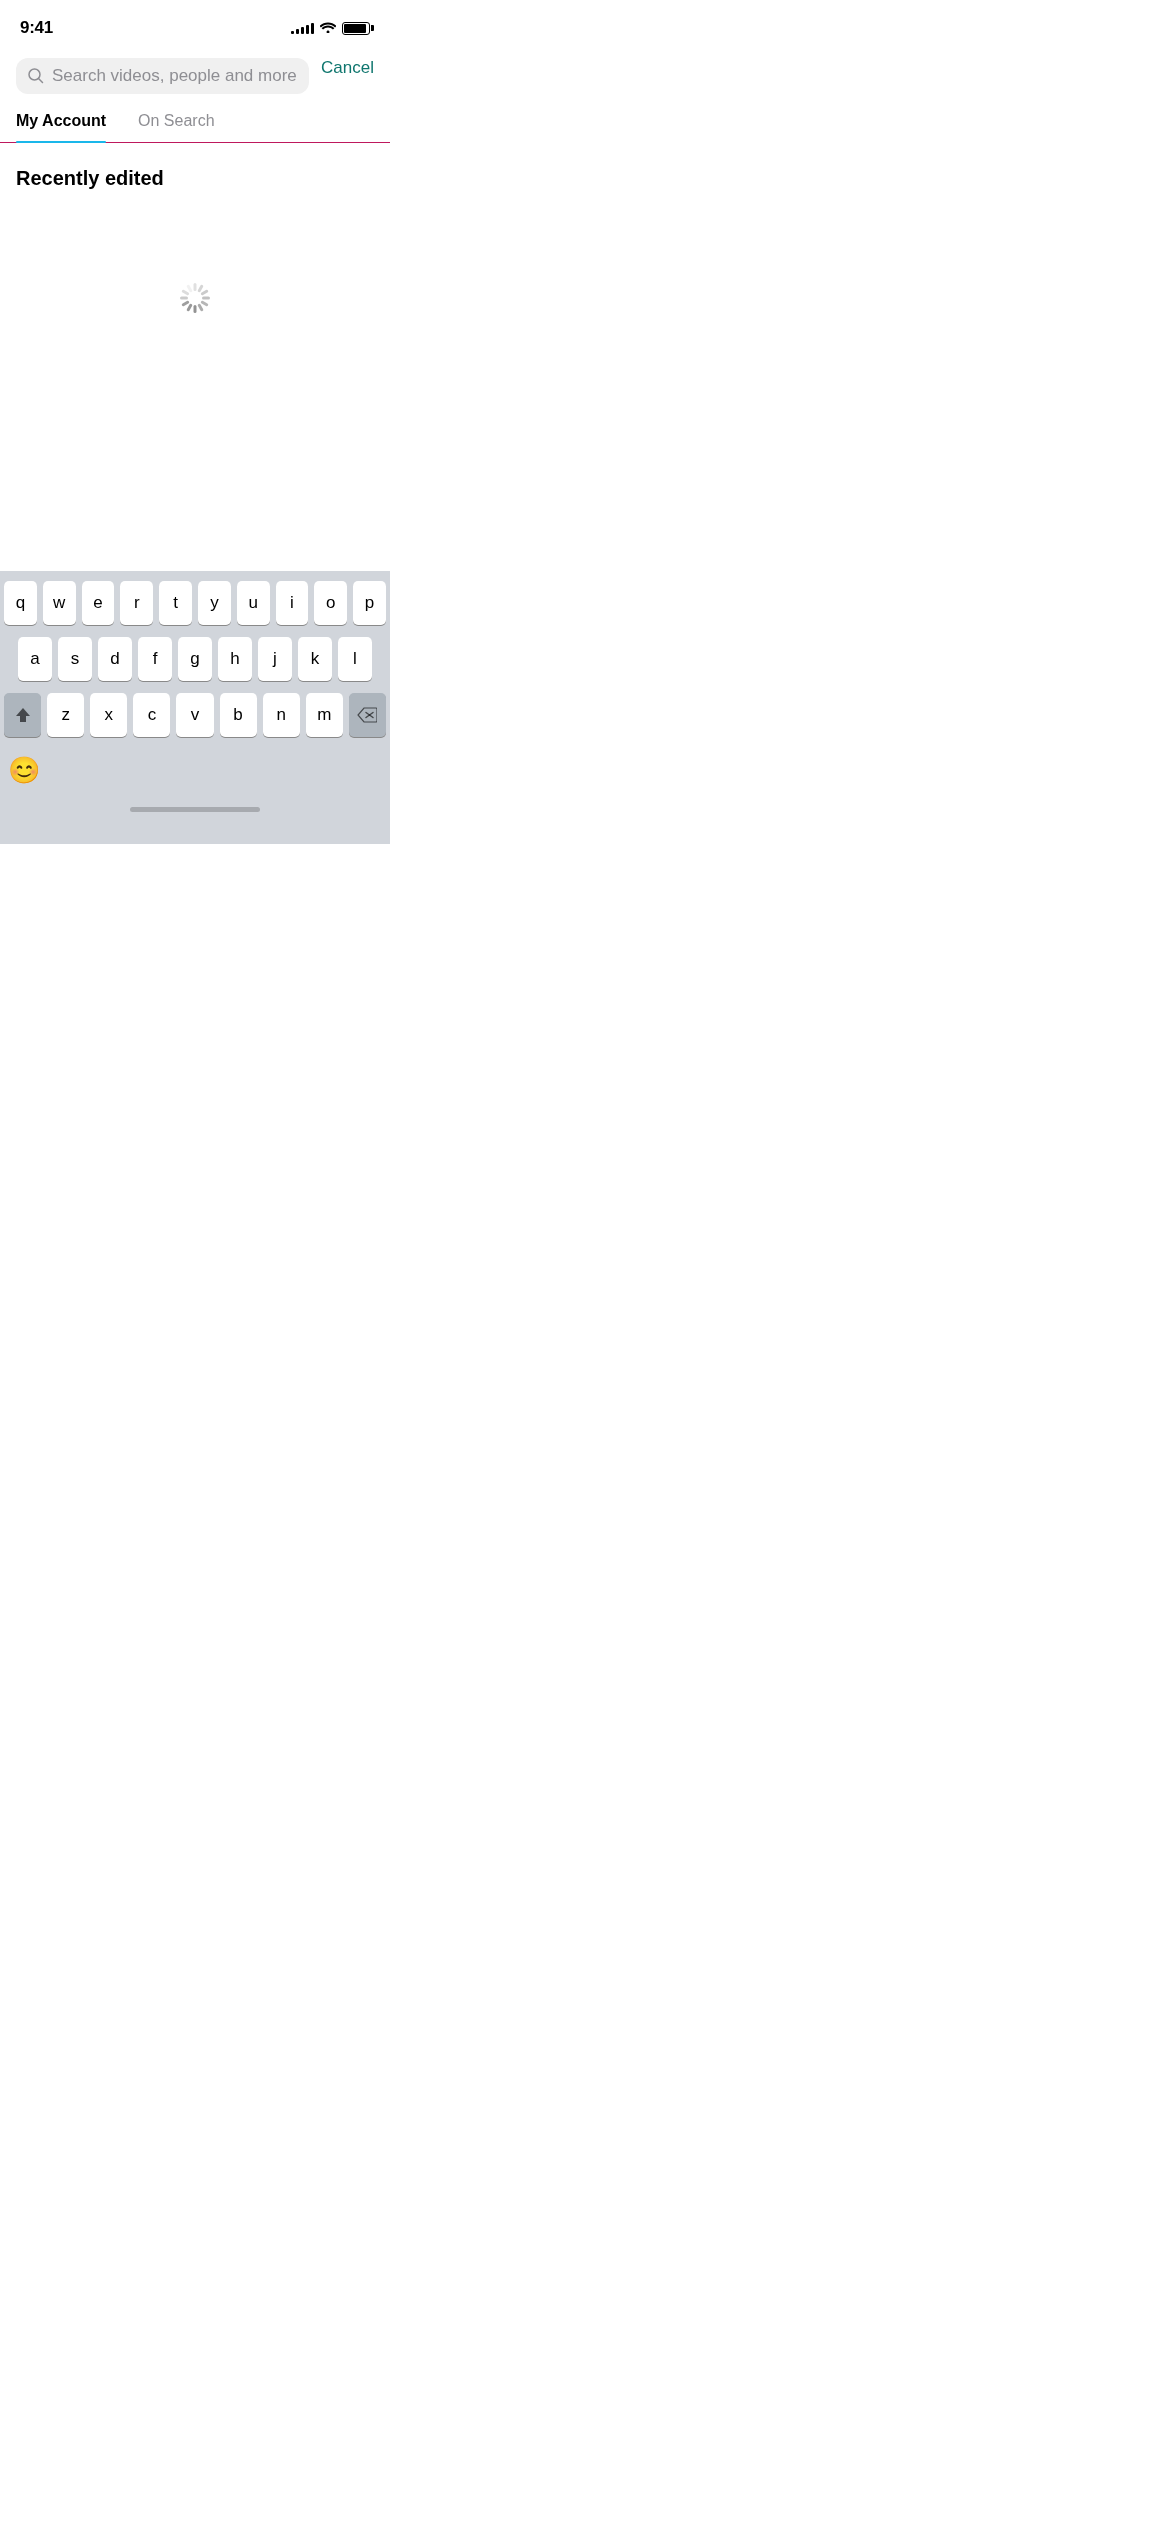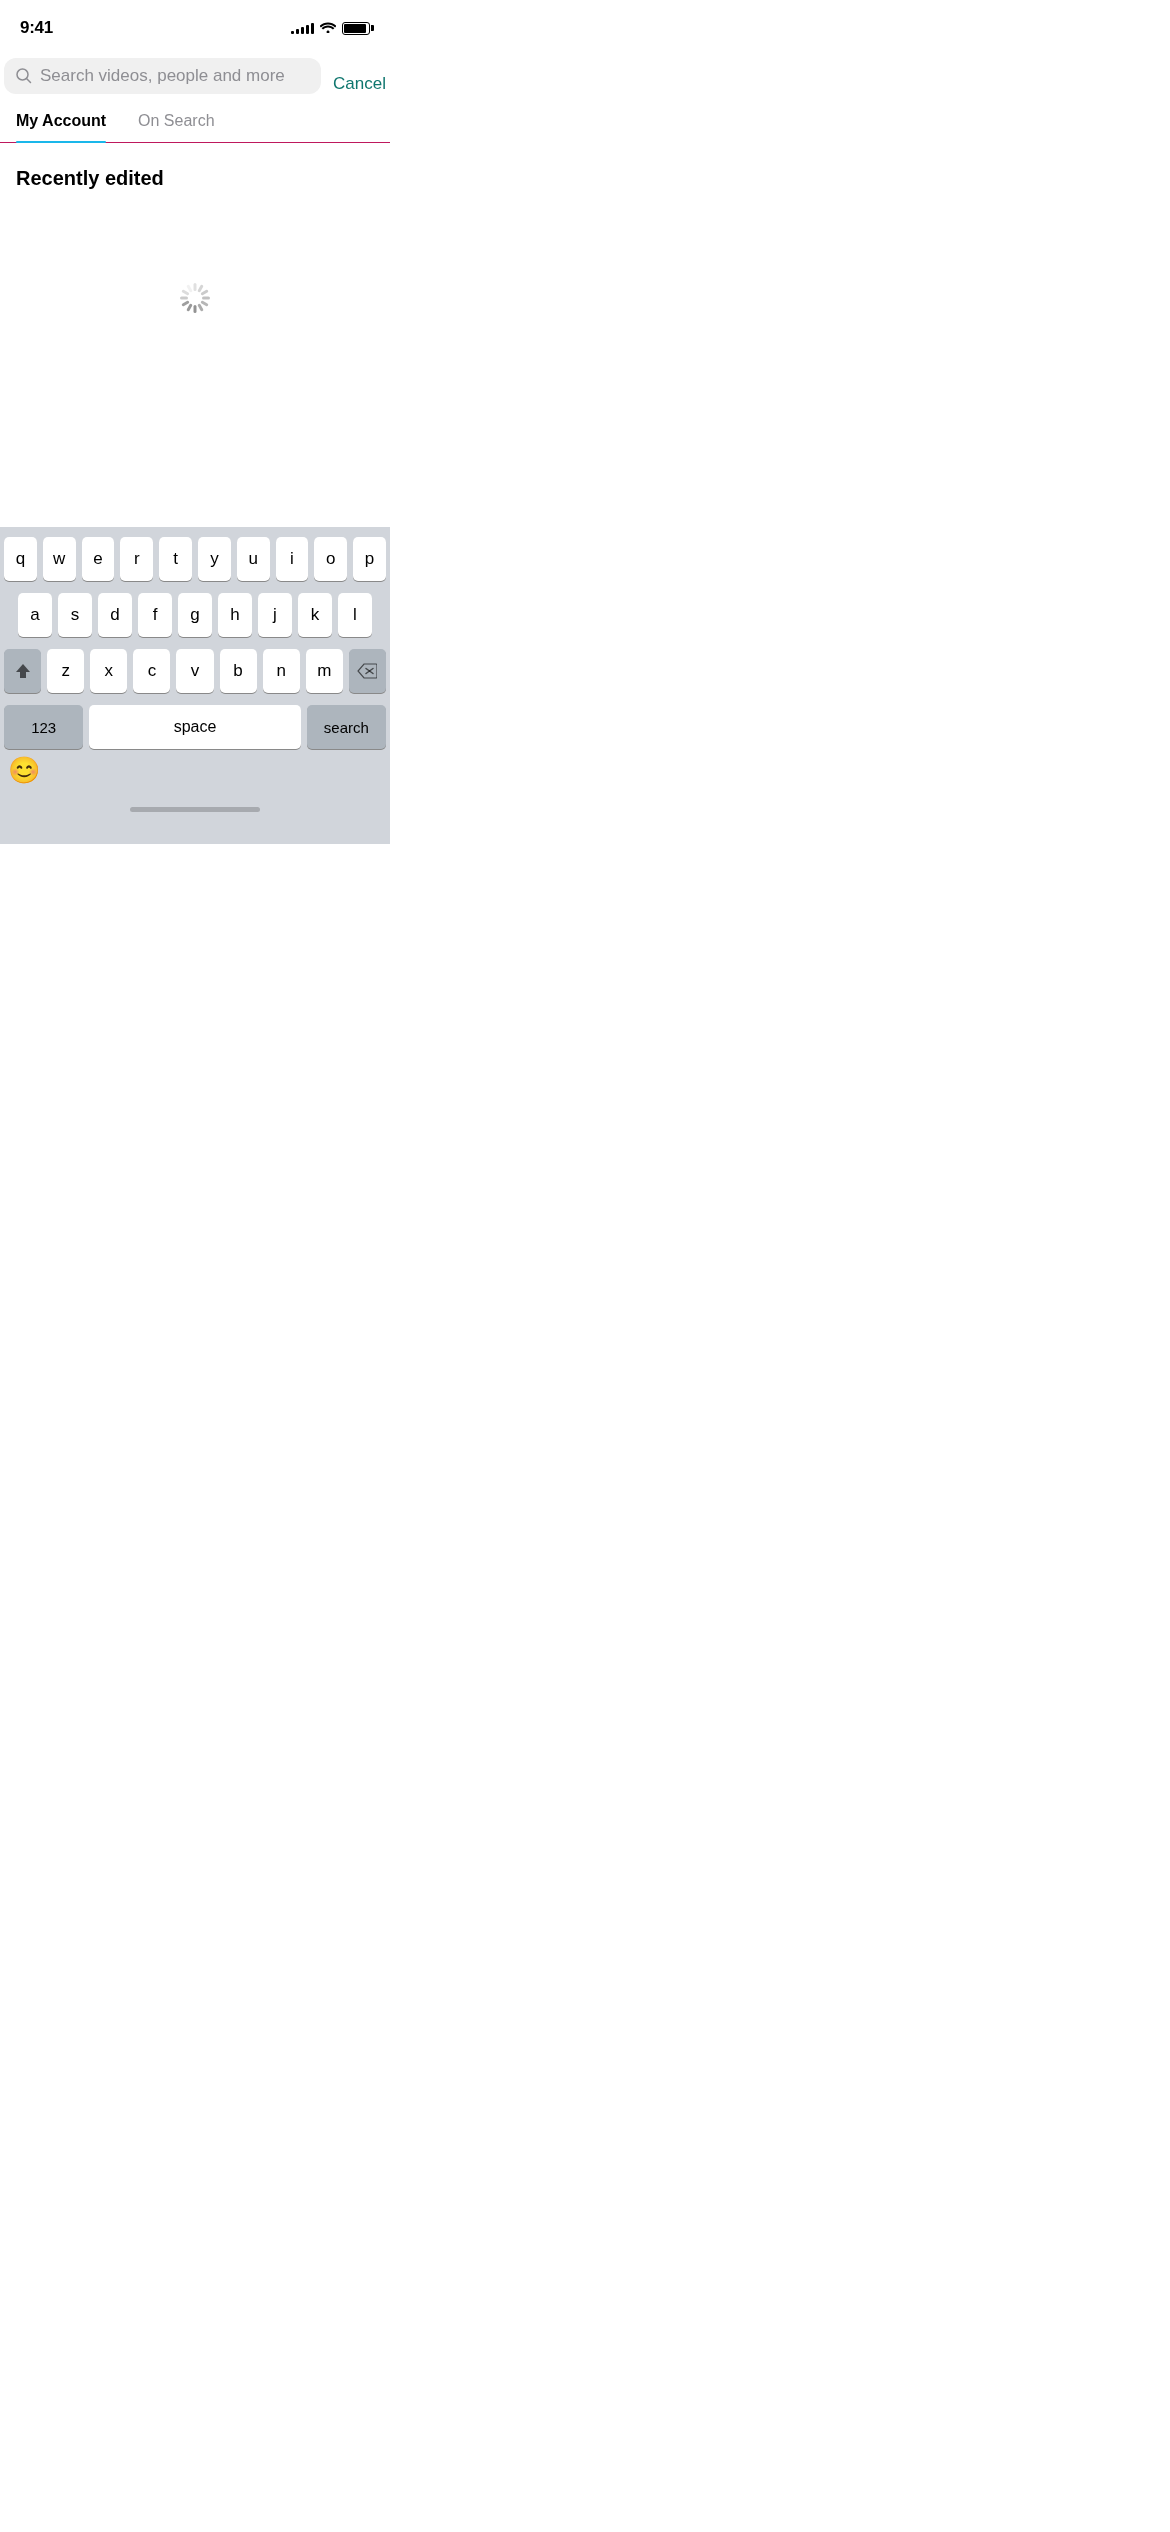--- a/index.html
+++ b/index.html
@@ -84,23 +84,23 @@
 
     .battery-fill {
       background: #000;
       height: 100%;
       width: 90%;
       border-radius: 1px;
     }
 
     
     .search-bar-container {
-      padding: 8px 4px;
-      display: flex;
-      align-items: flex-end;
+      padding: 8px 16px;
+      display: flex;
+      align-items: flex-start;
       gap: 12px;
     }
 
     .search-input-wrapper {
       flex: 1;
       display: flex;
       align-items: center;
       background: #f0f0f0;
       border-radius: 12px;
       padding: 8px 12px;
@@ -429,31 +429,20 @@
     <button class="key">m</button>
     <button class="key modifier delete-key" style="max-width: 44px;">
       <svg width="20" height="16" viewBox="0 0 20 16" fill="none">
         <path d="M7 1H19C19.6 1 20 1.4 20 2V14C20 14.6 19.6 15 19 15H7L1 8L7 1Z" stroke="#000" stroke-width="1.2" fill="none" opacity="0.6"></path>
         <line x1="9" y1="5.5" x2="16" y2="10.5" stroke="#000" stroke-width="1.5" stroke-linecap="round" opacity="0.6"></line>
         <line x1="16" y1="5.5" x2="9" y2="10.5" stroke="#000" stroke-width="1.5" stroke-linecap="round" opacity="0.6"></line>
       </svg>
     </button>
   </div>
 
-  <div class="bottom-row">
-    <button class="key modifier" style="max-width: 80px; flex: 1.5; font-size: 15px;">
-      <span>123</span>
-    </button>
-    <button class="key space-key">
-      <span>space</span>
-    </button>
-    <button class="key modifier search-key" style="max-width: 88px; flex: 1.5; font-size: 15px;">
-      <span>search</span>
-    </button>
-  </div>
 
   <div class="emoji-row">
     <button class="emoji-key">
       <span>😊</span>
     </button>
   </div>
 
   <div class="home-indicator">
     <div class="home-bar"></div>
   </div>

